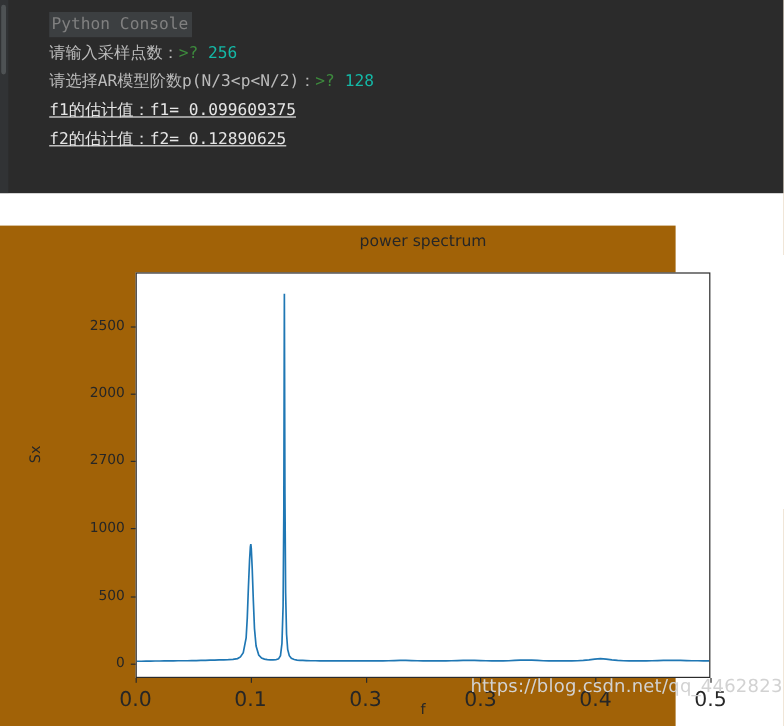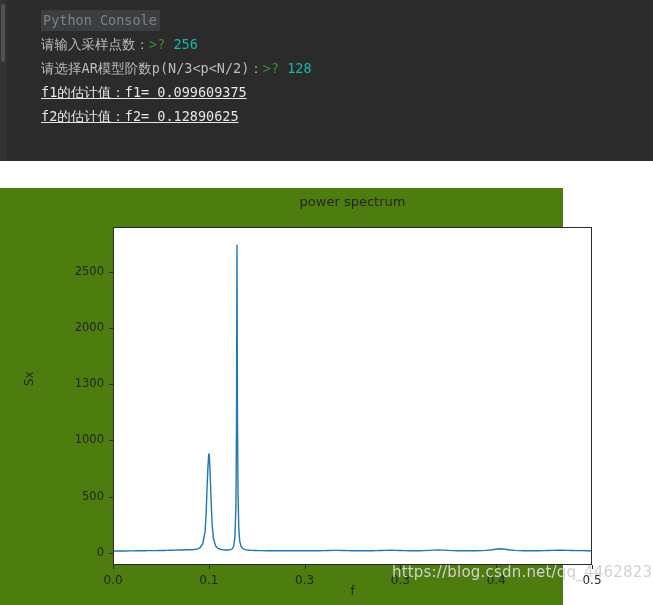--- a/index.html
+++ b/index.html
@@ -68,21 +68,21 @@
   .seg-input  { color: #14b8a6; }
   .seg-out    { color: #e5e5e5; text-decoration: underline; }
 
   
   #figure {
     position: absolute;
     left: 0;
     top: 188px;
     width: 563px;
     height: 417px;
-    background: #4d7c0f;
+    background: #a16207;
     text-decoration: underline;
   }
   #chart-title {
     position: absolute;
     left: 113px;
     top: 6px;
     width: 479px;
     text-align: center;
     font-size: 13px;
     color: #262626;
@@ -118,21 +118,21 @@
     white-space: nowrap;
   }
   .ytick-mark {
     position: absolute;
     width: 4px;
     height: 1px;
     background: #2b2b2b;
   }
   .xtick-label {
     position: absolute;
-    font-size: 12px;
+    font-size: 17px;
     color: #262626;
     text-align: center;
     white-space: nowrap;
   }
   .xtick-mark {
     position: absolute;
     width: 1px;
     height: 4px;
     background: #2b2b2b;
   }
@@ -202,21 +202,21 @@
   </div>
 
   <div id="ticks-layer">
       <div class="ytick-mark" style="left: 109px; top: 364.648px;"></div>
       <div class="ytick-label" style="right: auto; left: 0px; width: 104px; top: 356.648px;">0</div>
       <div class="ytick-mark" style="left: 109px; top: 308.502px;"></div>
       <div class="ytick-label" style="right: auto; left: 0px; width: 104px; top: 300.502px;">500</div>
       <div class="ytick-mark" style="left: 109px; top: 252.355px;"></div>
       <div class="ytick-label" style="right: auto; left: 0px; width: 104px; top: 244.355px;">1000</div>
       <div class="ytick-mark" style="left: 109px; top: 196.209px;"></div>
-      <div class="ytick-label" style="right: auto; left: 0px; width: 104px; top: 188.209px;">1300</div>
+      <div class="ytick-label" style="right: auto; left: 0px; width: 104px; top: 188.209px;">2700</div>
       <div class="ytick-mark" style="left: 109px; top: 140.063px;"></div>
       <div class="ytick-label" style="right: auto; left: 0px; width: 104px; top: 132.063px;">2000</div>
       <div class="ytick-mark" style="left: 109px; top: 83.9169px;"></div>
       <div class="ytick-label" style="right: auto; left: 0px; width: 104px; top: 75.9169px;">2500</div>
       <div class="xtick-mark" style="left: 113px; top: 377px;"></div>
       <div class="xtick-label" style="left: 83px; width: 60px; top: 385px;">0.0</div>
       <div class="xtick-mark" style="left: 208.8px; top: 377px;"></div>
       <div class="xtick-label" style="left: 178.8px; width: 60px; top: 385px;">0.1</div>
       <div class="xtick-mark" style="left: 304.6px; top: 377px;"></div>
       <div class="xtick-label" style="left: 274.6px; width: 60px; top: 385px;">0.3</div>

